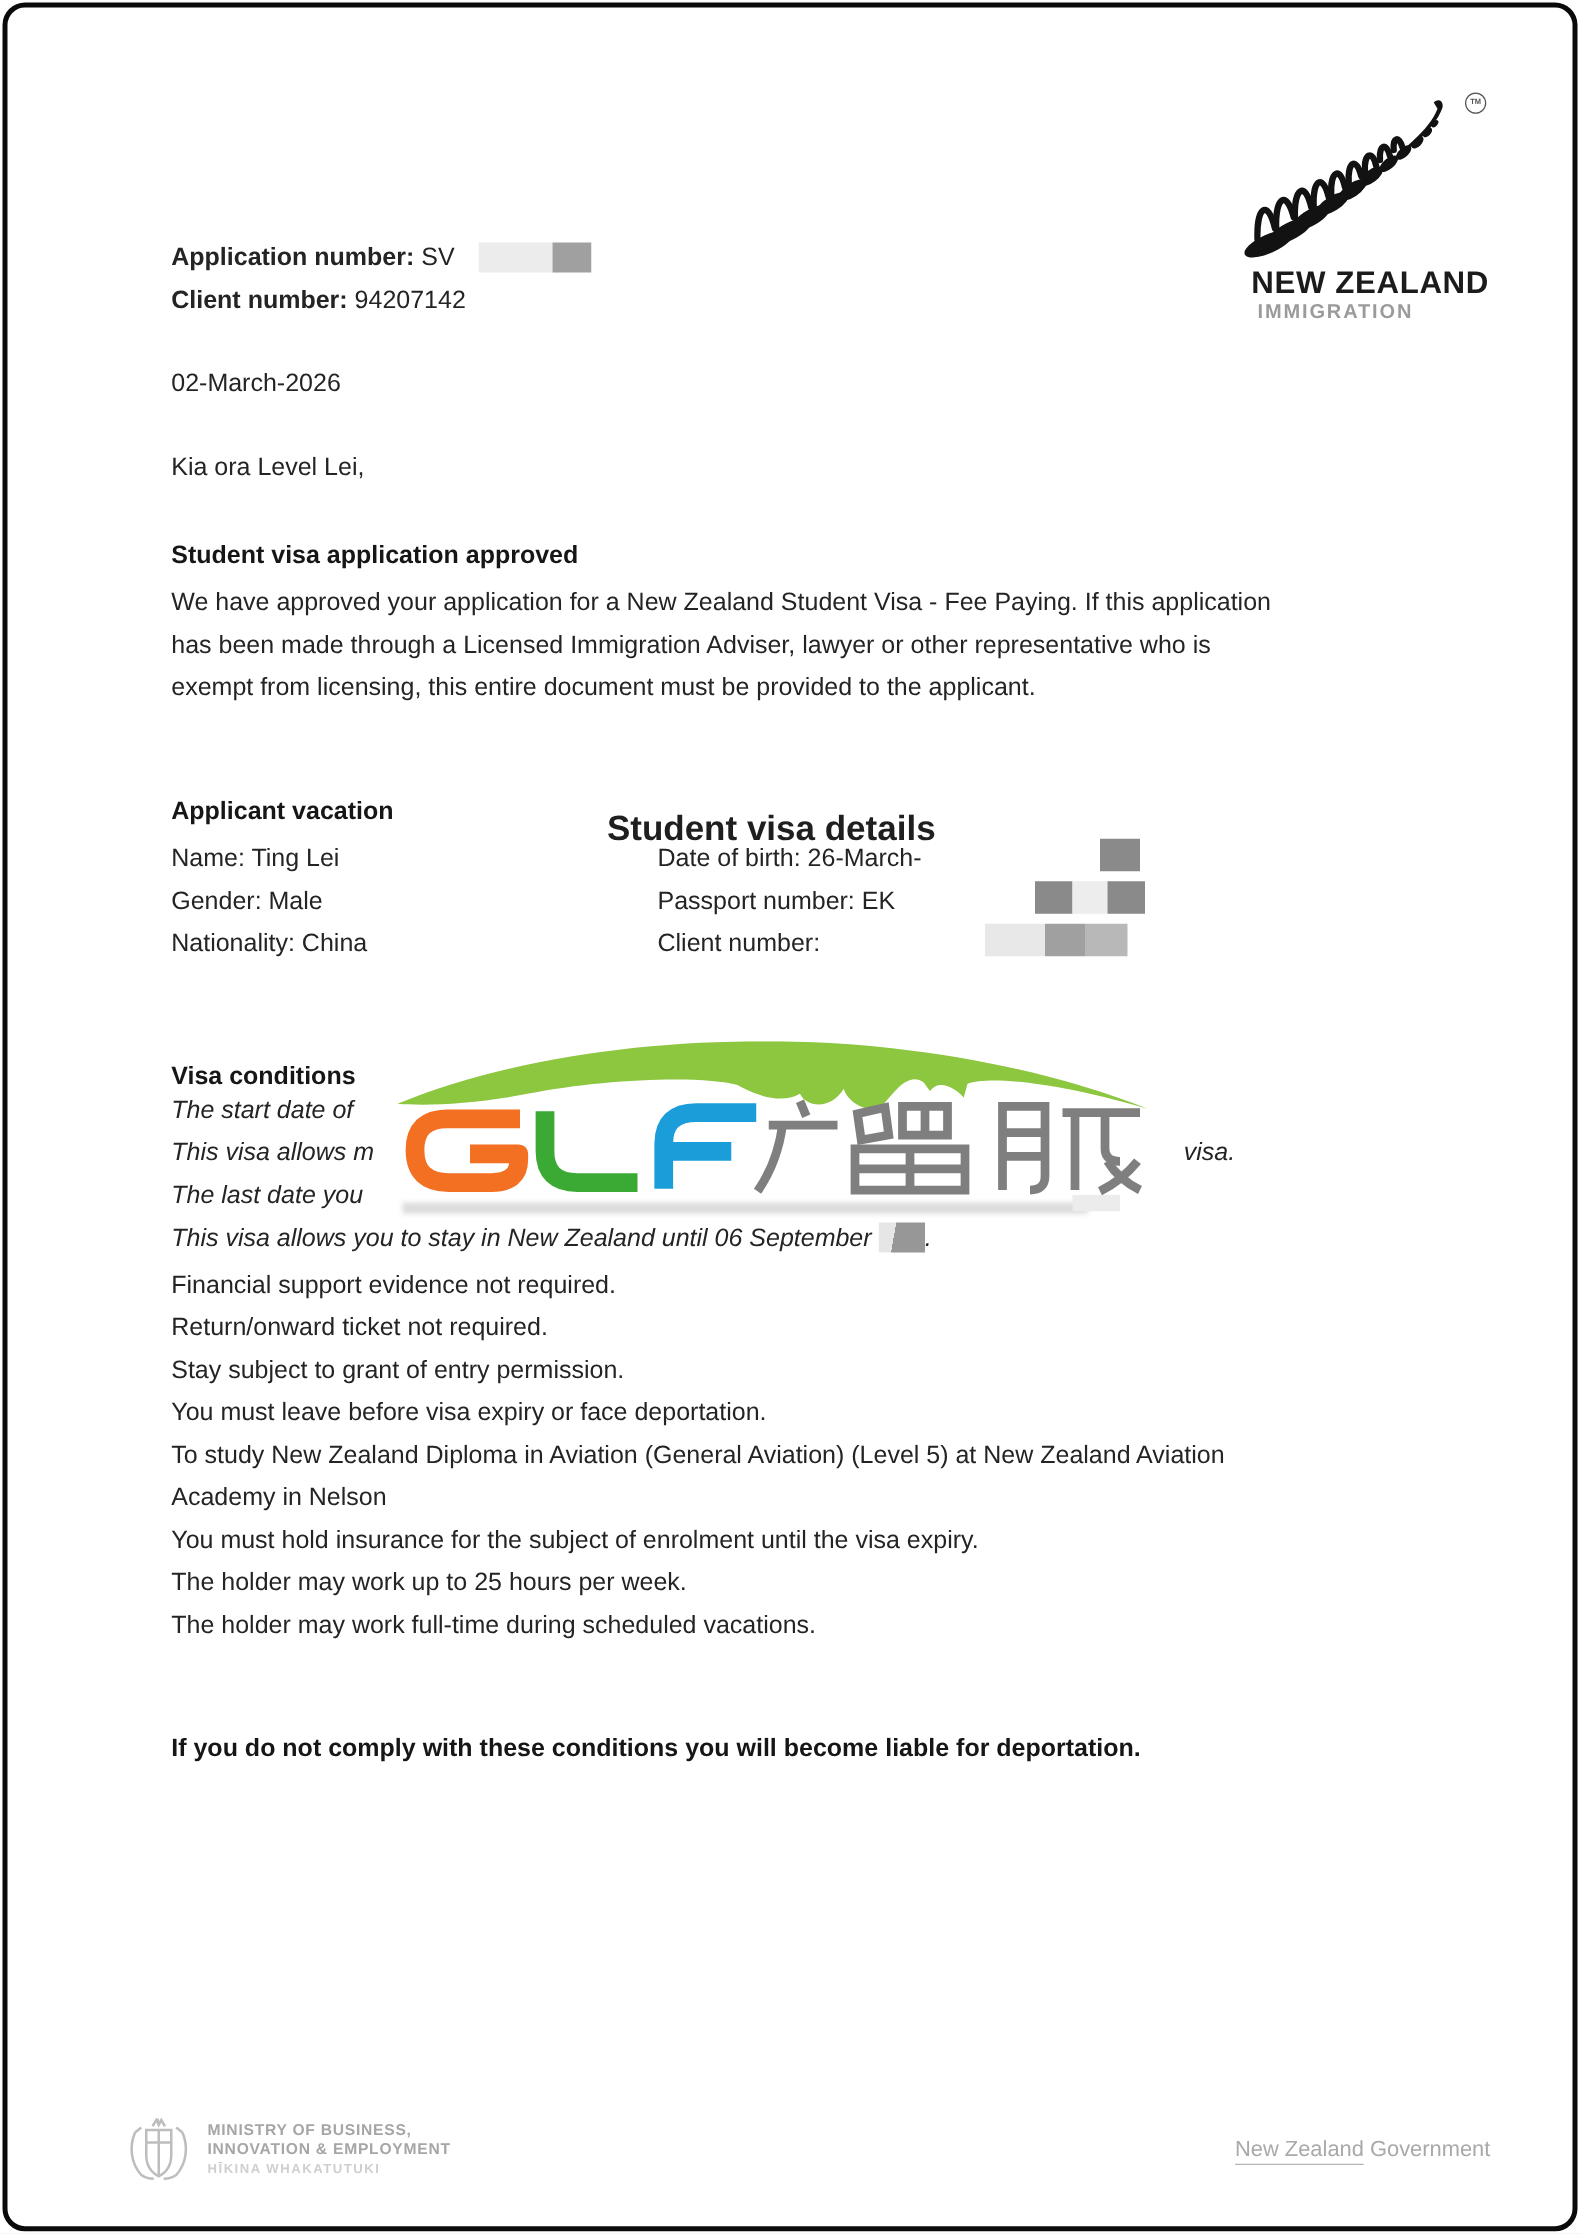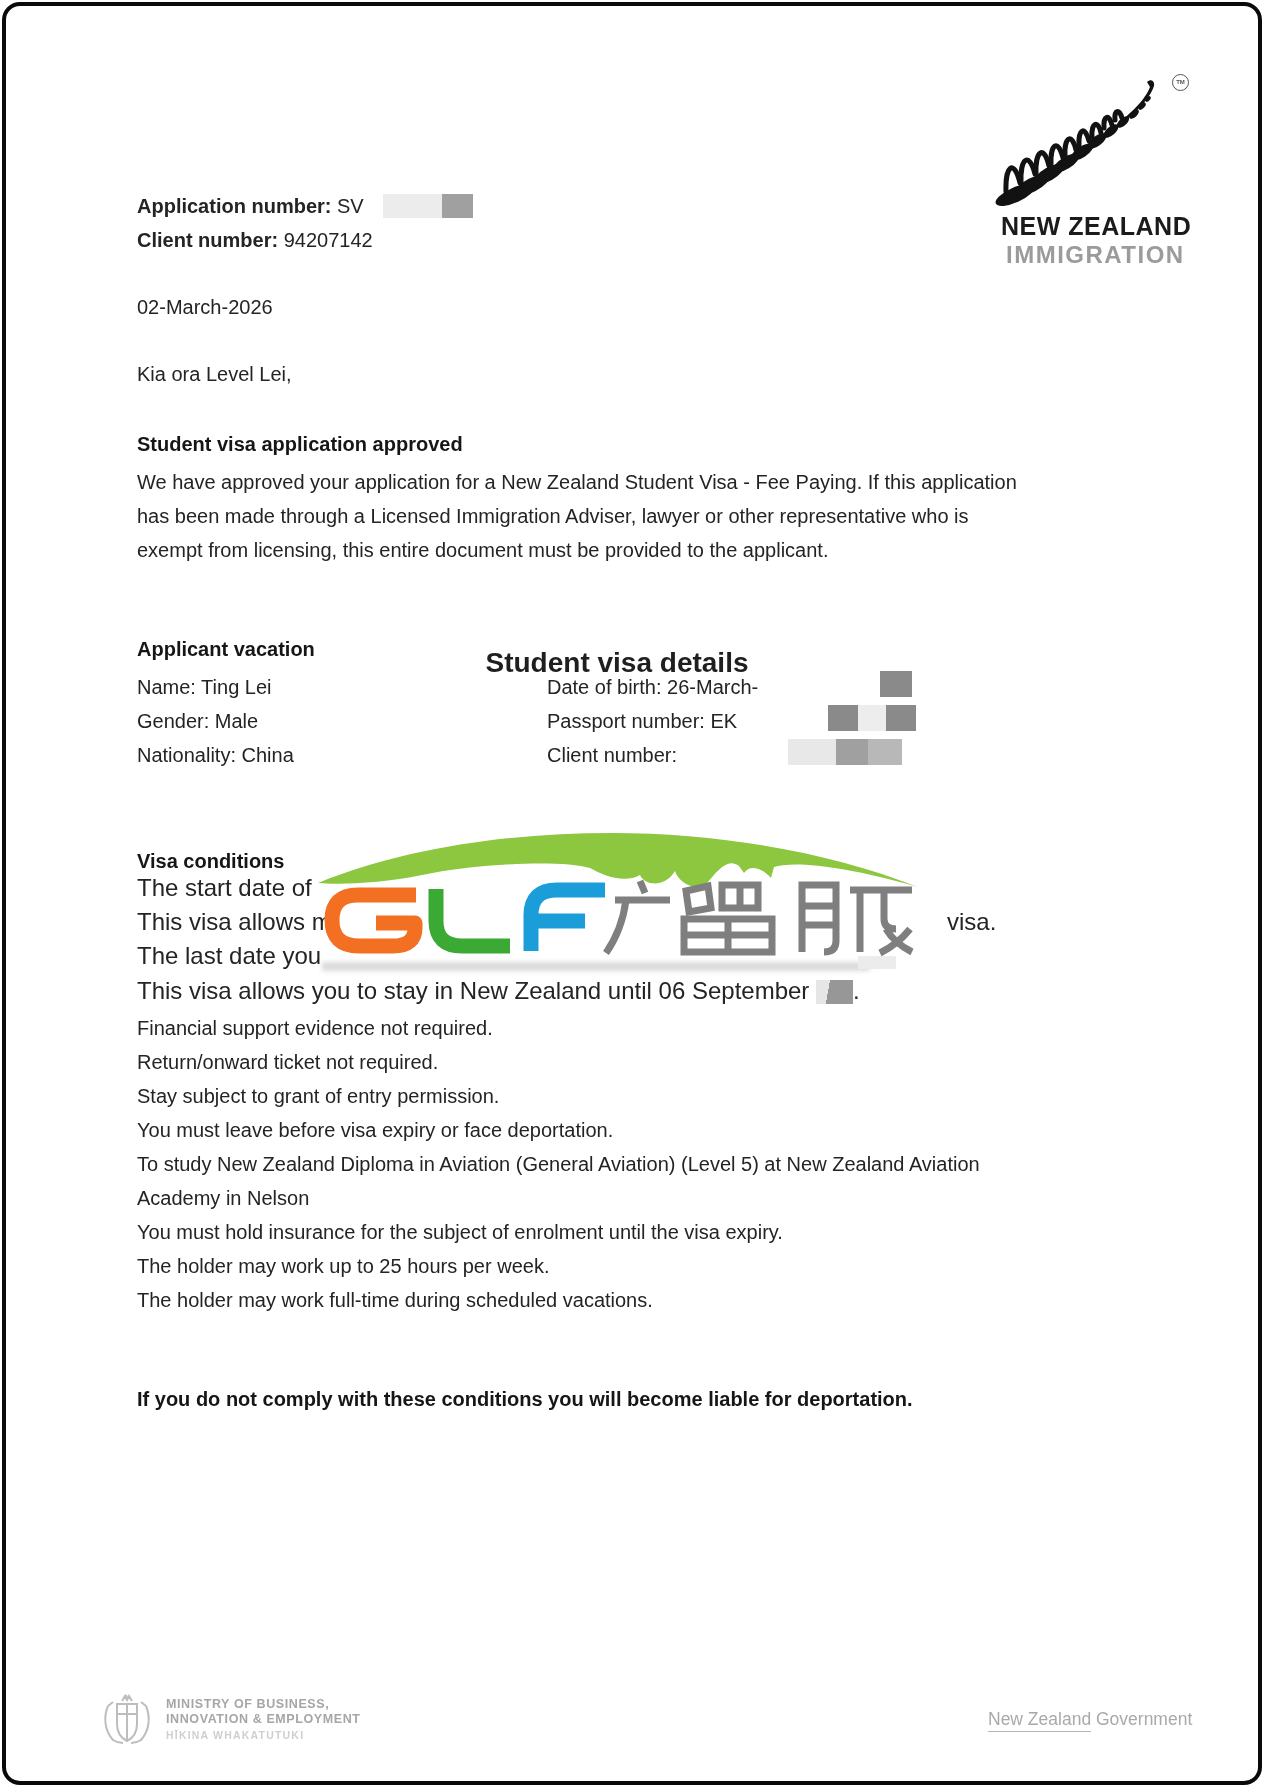--- a/index.html
+++ b/index.html
@@ -9,26 +9,26 @@
   }
   .frame{position:absolute;left:2px;top:2px;right:2px;bottom:2px;border:4px solid #0a0a0a;border-radius:18px;pointer-events:none;z-index:50;}
   .abs{position:absolute;white-space:nowrap;}
   .t{font-size:20px;line-height:26px;color:#242424;}
   .b{font-weight:bold;color:#161616;}
   
   .hdr-label{font-size:20px;font-weight:bold;}
   .redact{position:absolute;}
   
   .nz-name{position:absolute;left:1001px;top:212px;font-size:25px;font-weight:bold;letter-spacing:.5px;color:#1b1b1b;}
-  .nz-imm{position:absolute;left:1006px;top:241px;font-size:24px;font-weight:bold;letter-spacing:1.5px;color:#9b9b9b;}
+  .nz-imm{position:absolute;left:1006px;top:241px;font-size:16px;font-weight:bold;letter-spacing:1.5px;color:#9b9b9b;}
   .tm{position:absolute;left:1172px;top:74px;width:15px;height:15px;border:1.5px solid #555;border-radius:50%;
       font-size:6px;color:#555;text-align:center;line-height:14px;font-weight:bold;}
   
   .center-title{position:absolute;left:122px;width:990px;text-align:center;font-size:28px;font-weight:bold;margin-top:45px;}
-  .cline{position:absolute;left:137px;font-size:24px;line-height:26px;color:#242424;white-space:nowrap;}
+  .cline{position:absolute;left:137px;font-size:20px;line-height:26px;color:#242424;white-space:nowrap;font-style:italic;}
   .list .li{height:34px;}
   .ghost{position:absolute;filter:blur(2px);opacity:.35;background:#9a9a9a;}
   .stay-box{display:inline-block;width:37px;height:24px;vertical-align:-5px;
             background:linear-gradient(100deg,#e6e6e6 34%,#979797 34%);}
   
   .mbie1{position:absolute;left:166px;top:1697px;font-size:12.5px;font-weight:bold;letter-spacing:.6px;color:#a6a6a6;}
   .mbie2{position:absolute;left:166px;top:1712px;font-size:12.5px;font-weight:bold;letter-spacing:.6px;color:#a6a6a6;}
   .mbie3{position:absolute;left:166px;top:1729px;font-size:10.5px;font-weight:bold;letter-spacing:1.2px;color:#cfcfcf;}
   .govt{position:absolute;left:988px;top:1709px;font-size:17.5px;color:#a9a9a9;}
   .govt .u{border-bottom:1.5px solid #b5b5b5;padding-bottom:2px;}
@@ -97,21 +97,21 @@
   <div class="center-title" style="top:602px;">Student visa details</div>
   <div class="abs t b" style="left:137px;top:636px;">Applicant vacation</div>
 
   <div class="abs" style="left:137px;top:670px;">
     <div class="t list" style="line-height:34px;">
         <div class="li">Name: Ting Lei</div>
         <div class="li">Gender: Male</div>
         <div class="li">Nationality: China</div>
       </div>
   </div>
-  <div class="abs" style="left:547px;top:670px;">
+  <div class="abs" style="left:526px;top:670px;">
     <div class="t list" style="line-height:34px;">
         <div class="li">Date of birth: 26-March-</div>
         <div class="li">Passport number: EK</div>
         <div class="li">Client number:</div>
       </div>
   </div>
   <div class="redact" style="left:880px;top:671px;width:32px;height:26px;background:#8a8a8a;"></div>
   <div class="redact" style="left:828px;top:705px;width:30px;height:26px;background:#8a8a8a;"></div>
   <div class="redact" style="left:858px;top:705px;width:28px;height:26px;background:#ededed;"></div>
   <div class="redact" style="left:886px;top:705px;width:30px;height:26px;background:#8a8a8a;"></div>

